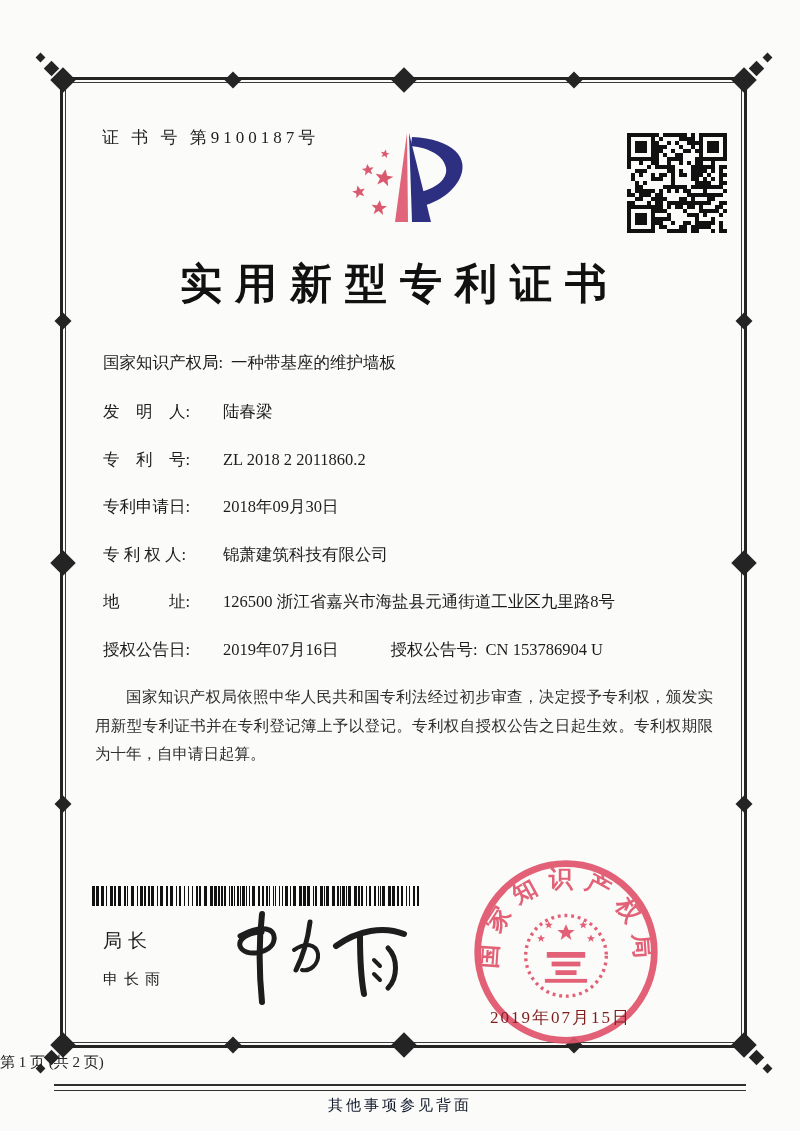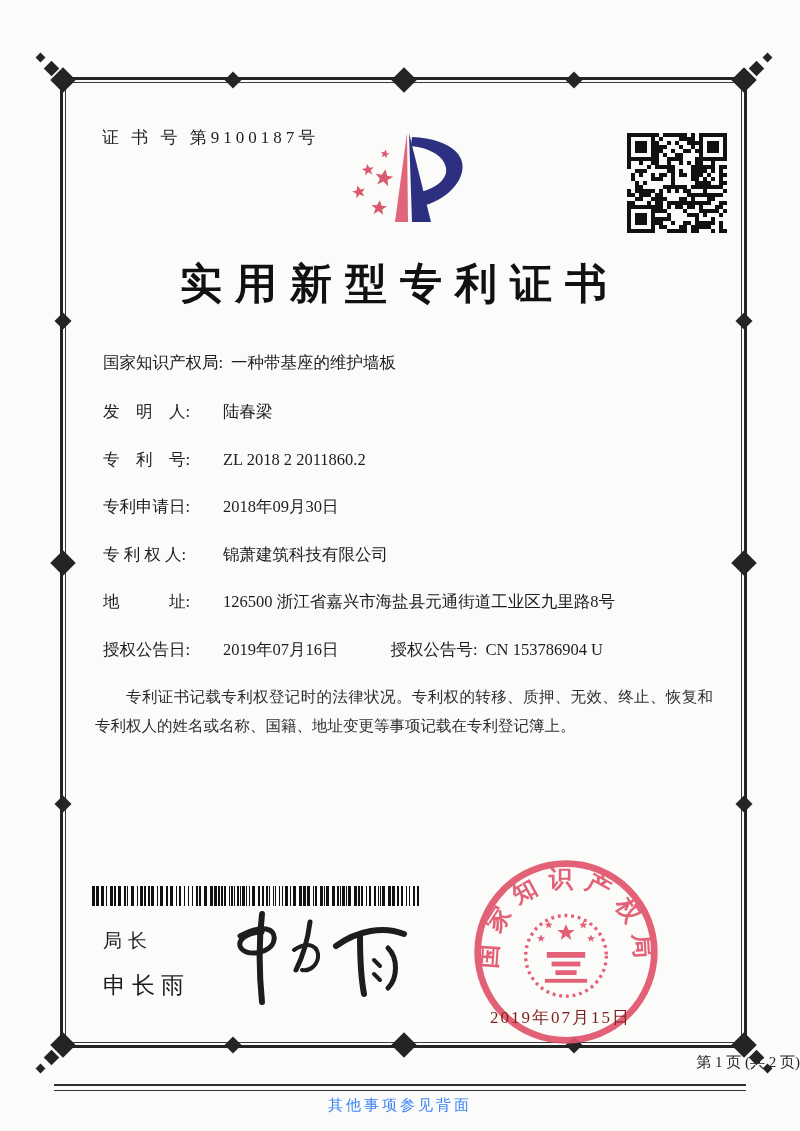--- a/index.html
+++ b/index.html
@@ -30,31 +30,31 @@
   .pair2{margin-left:52px;}
 
   
   #body-text{left:95px;top:683px;width:618px;font-size:15.5px;line-height:1.85;
              color:#2e2e2e;text-align:justify;}
   #body-text p{margin:0;text-indent:2em;}
 
   #barcode{left:92px;top:886px;width:332px;height:20px;}
 
   #director-label{left:103px;top:928px;font-size:19px;letter-spacing:6px;color:#1b1b1b;}
-  #director-name{left:103px;top:970px;font-size:23px;letter-spacing:6px;color:#1b1b1b;}
+  #director-name{left:103px;top:970px;font-size:15px;letter-spacing:6px;color:#1b1b1b;}
   #signature{left:218px;top:908px;}
 
   #seal{left:470px;top:856px;width:192px;height:192px;opacity:.92;}
   #seal-date{left:490px;top:1006px;font-size:17px;letter-spacing:2px;color:#7f1d1d;}
 
-  #page-no{left:0;top:1053px;width:100%;text-align:right;font-size:15px;color:#242424;}
+  #page-no{left:0;top:1053px;width:100%;text-align:left;font-size:15px;color:#242424;}
   #bottom-rule{left:54px;top:1084px;width:692px;height:4px;
                border-top:2px solid #2f2f2f;border-bottom:1px solid #2f2f2f;}
   #back-note{left:0;top:1096px;width:100%;text-align:center;font-size:15px;
-             letter-spacing:3px;color:#3b82f6;}
+             letter-spacing:3px;color:#0f172a;}
 </style>
 </head>
 <body>
 
 <div id="frame">
   <div class="inner"></div>
 <div class="orn" style="width: 18px; height: 18px; left: -9px; top: -9px;"></div>
     <div class="orn" style="width: 11px; height: 11px; left: -17.5px; top: -17.5px;"></div>
     <div class="orn" style="width: 7px; height: 7px; left: -26.5px; top: -26.5px;"></div>
     <div class="orn" style="width: 18px; height: 18px; left: 672px; top: -9px;"></div>
@@ -474,21 +474,21 @@
   <span class="lab">专 利 权 人:</span><span class="val">锦萧建筑科技有限公司</span>
 </div>
 <div class="row" style="top:591px">
   <span class="lab">地　　　址:</span><span class="val">126500 浙江省嘉兴市海盐县元通街道工业区九里路8号</span>
 </div>
 <div class="row" style="top:639px">
   <span class="lab">授权公告日:</span><span class="val">2019年07月16日</span><span class="pair2"><span class="lab" style="min-width:0">授权公告号:</span><span class="val">CN 153786904 U</span></span>
 </div>
 
 <div class="abs" id="body-text">
-  <p>专利证书记载专利权登记时的法律状况。专利权的转移、质押、无效、终止、恢复和专利权人的姓名或名称、国籍、地址变更等事项记载在专利登记簿上。</p>
+  <p>国家知识产权局依照中华人民共和国专利法经过初步审查，决定授予专利权，颁发实用新型专利证书并在专利登记簿上予以登记。专利权自授权公告之日起生效。专利权期限为十年，自申请日起算。</p>
 </div>
 
 <div class="abs" id="barcode"><svg width="332" height="20">
       <rect x="0" y="0" width="3" height="20" fill="#111"></rect>
       <rect x="4" y="0" width="3" height="20" fill="#111"></rect>
       <rect x="9" y="0" width="3" height="20" fill="#111"></rect>
       <rect x="14" y="0" width="1" height="20" fill="#111"></rect>
       <rect x="18" y="0" width="3" height="20" fill="#111"></rect>
       <rect x="22" y="0" width="2" height="20" fill="#111"></rect>
       <rect x="26" y="0" width="3" height="20" fill="#111"></rect>

